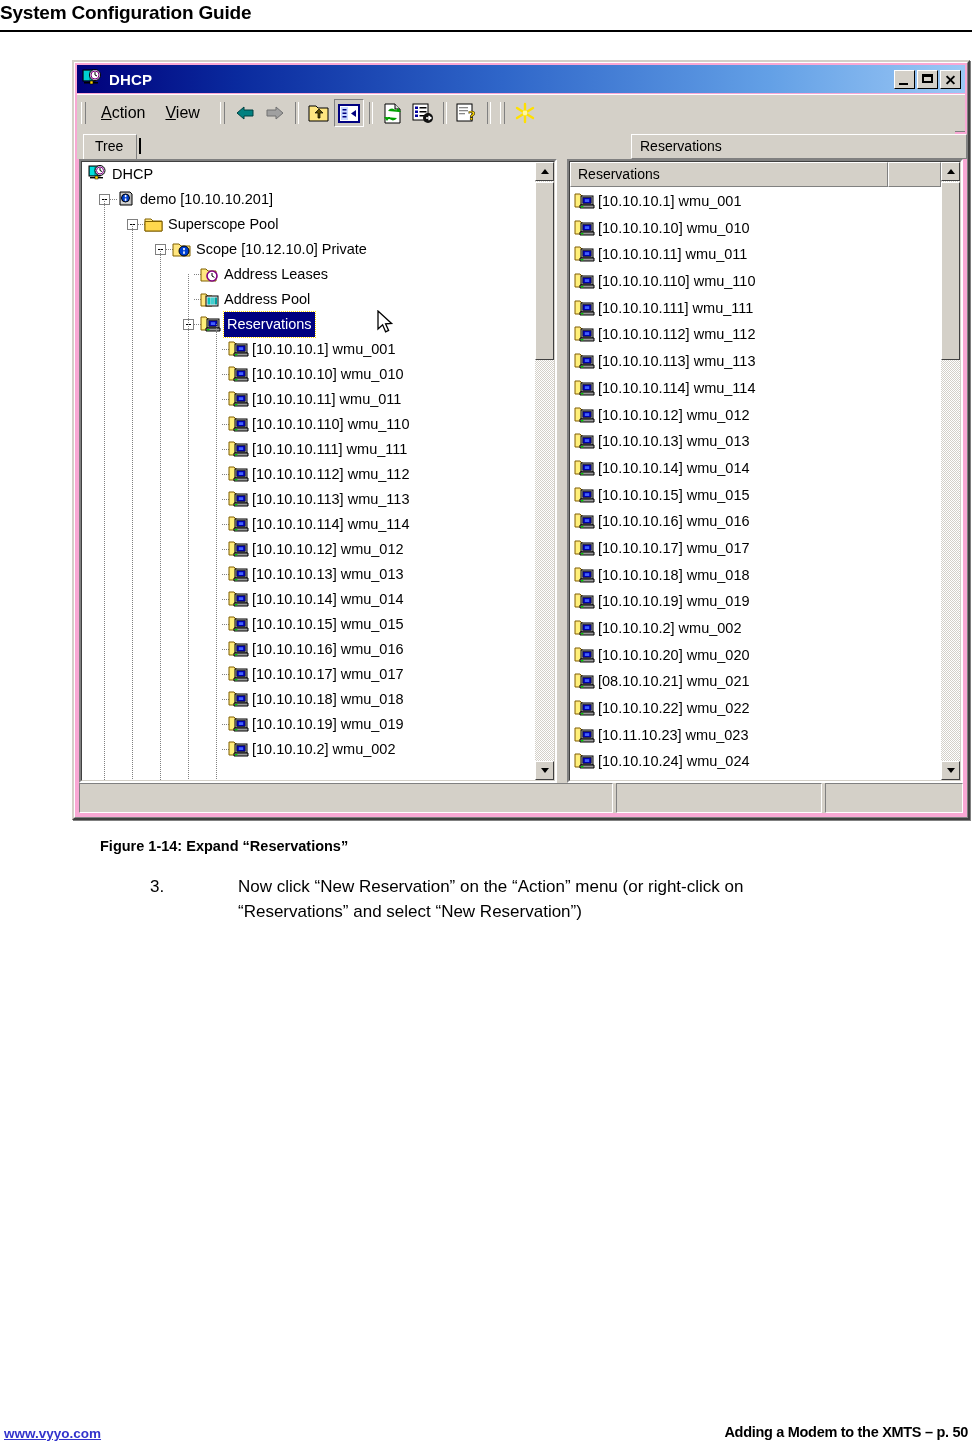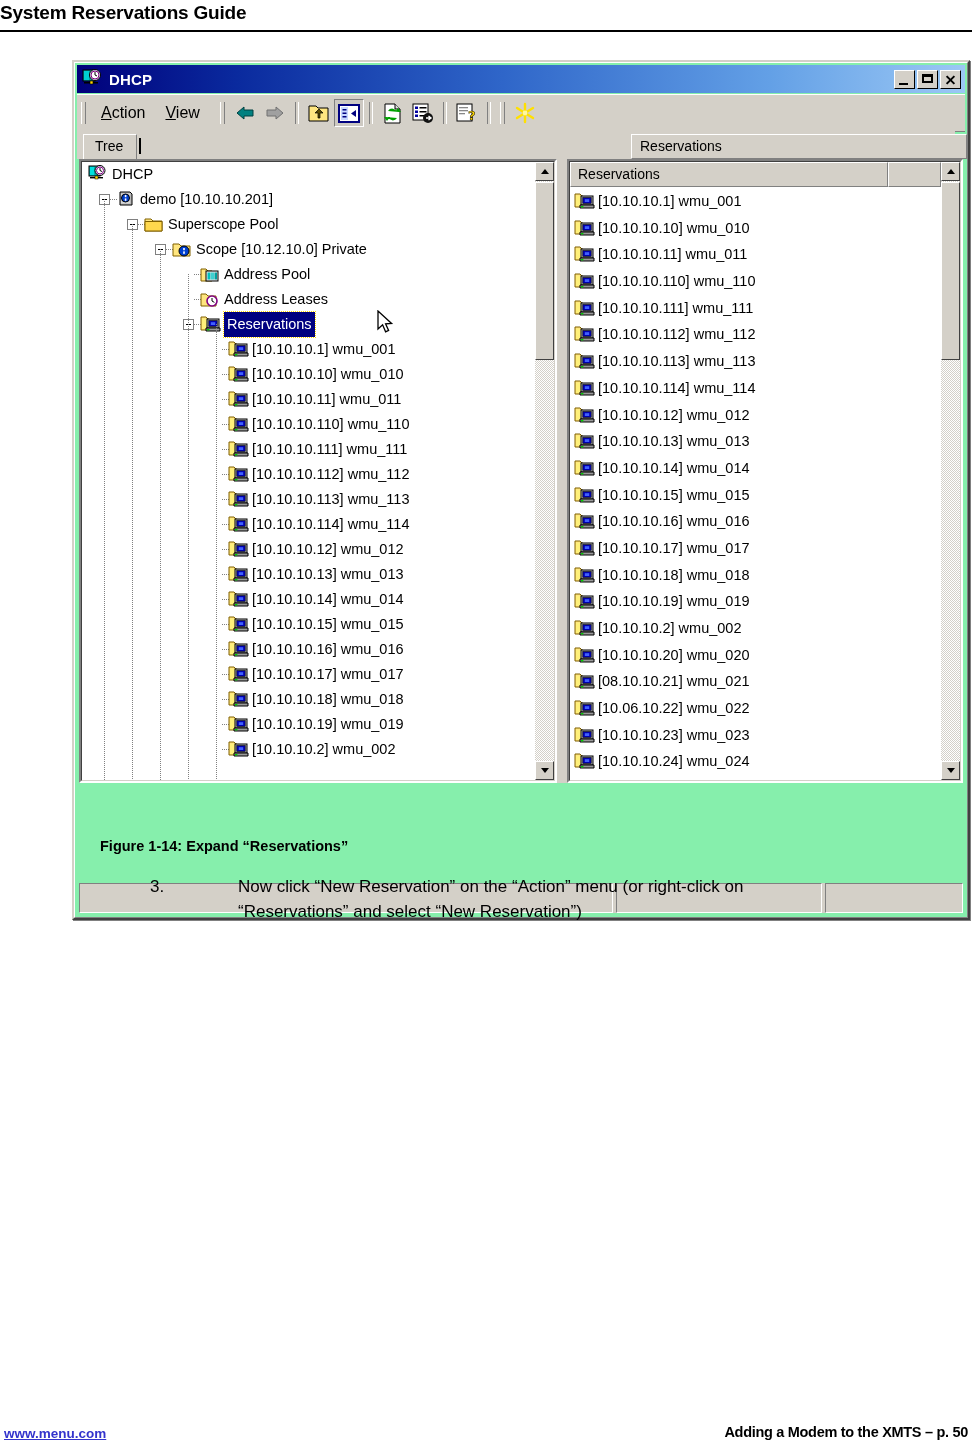--- a/index.html
+++ b/index.html
@@ -9,21 +9,21 @@
   .page-title{position:absolute;left:0;top:2px;font-size:19px;font-weight:bold;letter-spacing:-0.2px;}
   .hrule{position:absolute;left:0;top:30px;width:972px;height:2px;background:#000;}
   .fig-caption{position:absolute;left:100px;top:838px;font-size:14.5px;font-weight:bold;}
   .step{position:absolute;left:150px;top:874px;width:640px;font-size:17px;line-height:25px;}
   .step .num{position:absolute;left:0;top:0;}
   .step .body{display:block;margin-left:88px;}
   .footer-link{position:absolute;left:4px;top:1426px;font-size:13.5px;font-weight:bold;color:#3333cc;text-decoration:underline;}
   .footer-right{position:absolute;right:4px;top:1424px;font-size:14.5px;font-weight:bold;letter-spacing:-0.3px;}
 
   
-  .win{position:absolute;left:72px;top:60px;width:898px;height:860px;background:#86efac;
+  .win{position:absolute;left:72px;top:60px;width:898px;height:760px;background:#f9a8d4;
        border:2px solid #d4d0c8;border-right-color:#404040;border-bottom-color:#404040;
        box-shadow:1px 1px 0 #808080;box-sizing:border-box;text-decoration:underline;}
   .win-inner{position:absolute;left:0;top:0;right:0;bottom:0;border:1px solid #ffffff;
        border-right-color:#808080;border-bottom-color:#808080;box-sizing:border-box;}
 
   .titlebar{position:absolute;left:2px;top:2px;right:2px;height:28px;
        background:linear-gradient(to right,#00007b 0%,#0a2a9e 18%,#2f66c9 48%,#63a0e6 78%,#9cc8f5 100%);
        display:flex;align-items:center;padding:0 2px;}
   .title-ico{width:22px;height:20px;margin:0 5px 0 3px;position:relative;flex:none;}
   .title-text{color:#fff;font-size:15px;font-weight:bold;letter-spacing:0.2px;}
@@ -106,21 +106,21 @@
   .sp1{flex:1;}
   .sp2{width:206px;}
   .sp3{width:138px;}
 
   
   .cursor{position:absolute;left:302px;top:247px;width:18px;height:26px;}
 </style>
 </head>
 <body>
 
-<div class="page-title">System Reservations Guide</div>
+<div class="page-title">System Configuration Guide</div>
 <div class="hrule"></div>
 
 <div class="win">
  <div class="win-inner">
 
   <div class="titlebar">
     <span class="title-ico">
       <svg width="22" height="20" viewBox="0 0 22 20">
         <rect x="1" y="1" width="12" height="11" fill="#00a0a0" stroke="#000"></rect>
         <rect x="2" y="2" width="5" height="9" fill="#00d0d0"></rect>
@@ -280,36 +280,36 @@
                     <path d="M1 3 L7 3 L9 5 L18 5 L18 15 L1 15 Z" fill="#ffe680" stroke="#806000"></path>
                     <circle cx="12" cy="10" r="5" fill="#0040d0" stroke="#000"></circle>
                     <rect x="11.2" y="7" width="1.6" height="2.2" fill="#fff"></rect>
                     <rect x="11.2" y="10.4" width="1.6" height="2.4" fill="#fff"></rect>
                   </svg></span>
                 <span class="lbl" style="left:114px;top:0">Scope [10.12.10.0] Private</span>
               </div>
               <div class="trow">
                 <span class="hline" style="left:112px;top:12px;width:7px"></span>
                 <span class="lbl" style="left:118px;top:0"><svg width="20" height="17" viewBox="0 0 20 17" style="vertical-align:-4px">
+                    <path d="M1 3 L6 3 L8 5 L16 5 L16 15 L1 15 Z" fill="#ffe680" stroke="#806000"></path>
+                    <circle cx="12" cy="10" r="5" fill="#fff" stroke="#800080" stroke-width="1.6"></circle>
+                    <path d="M12 7 L12 10 L14.4 11.4" stroke="#000" fill="none"></path>
+                  </svg></span>
+                <span class="lbl" style="left:142px;top:0">Address Leases</span>
+              </div>
+              <div class="trow">
+                <span class="hline" style="left:112px;top:12px;width:7px"></span>
+                <span class="lbl" style="left:118px;top:0"><svg width="20" height="17" viewBox="0 0 20 17" style="vertical-align:-4px">
                     <path d="M1 3 L6 3 L8 5 L12 5 L12 15 L1 15 Z" fill="#ffe680" stroke="#806000"></path>
                     <rect x="6" y="5" width="12" height="10" fill="#e8e8e8" stroke="#000"></rect>
                     <rect x="7.5" y="6.5" width="3" height="7" fill="#00c0c0"></rect>
                     <rect x="11" y="6.5" width="3" height="7" fill="#40d0d0"></rect>
                     <rect x="14.5" y="6.5" width="2.5" height="7" fill="#00a0a0"></rect>
                   </svg></span>
                 <span class="lbl" style="left:142px;top:0">Address Pool</span>
-              </div>
-              <div class="trow">
-                <span class="hline" style="left:112px;top:12px;width:7px"></span>
-                <span class="lbl" style="left:118px;top:0"><svg width="20" height="17" viewBox="0 0 20 17" style="vertical-align:-4px">
-                    <path d="M1 3 L6 3 L8 5 L16 5 L16 15 L1 15 Z" fill="#ffe680" stroke="#806000"></path>
-                    <circle cx="12" cy="10" r="5" fill="#fff" stroke="#800080" stroke-width="1.6"></circle>
-                    <path d="M12 7 L12 10 L14.4 11.4" stroke="#000" fill="none"></path>
-                  </svg></span>
-                <span class="lbl" style="left:142px;top:0">Address Leases</span>
               </div>
               <div class="trow">
                 <span class="plusbox" style="left:101px;top:7px"></span>
                 <span class="hline" style="left:112px;top:12px;width:7px"></span>
                 <span class="lbl" style="left:118px;top:0"><svg width="21" height="18" viewBox="0 0 21 18" style="vertical-align:-4px">
                     <path d="M1 2 L6 2 L8 4 L9 4 L9 15 L1 15 Z" fill="#ffe680" stroke="#806000"></path>
                     <rect x="2" y="4" width="6" height="10" fill="#fff07a"></rect>
                     <rect x="7" y="4" width="12" height="9" fill="#c0c0c0" stroke="#000"></rect>
                     <rect x="8.8" y="5.6" width="8.4" height="5.8" fill="#0000b0" stroke="#000" stroke-width=".6"></rect>
                     <rect x="10.8" y="7.2" width="4.4" height="2.8" fill="#4060ff"></rect>
@@ -799,33 +799,33 @@
               <div class="lrow">
                 <span><svg width="21" height="18" viewBox="0 0 21 18" style="vertical-align:-4px">
                     <path d="M1 2 L6 2 L8 4 L9 4 L9 15 L1 15 Z" fill="#ffe680" stroke="#806000"></path>
                     <rect x="2" y="4" width="6" height="10" fill="#fff07a"></rect>
                     <rect x="7" y="4" width="12" height="9" fill="#c0c0c0" stroke="#000"></rect>
                     <rect x="8.8" y="5.6" width="8.4" height="5.8" fill="#0000b0" stroke="#000" stroke-width=".6"></rect>
                     <rect x="10.8" y="7.2" width="4.4" height="2.8" fill="#4060ff"></rect>
                     <path d="M6 13 L20 13 L20 16 L6 16 Z" fill="#9a9a9a" stroke="#000"></path>
                     <rect x="7" y="14" width="2.4" height="1.4" fill="#00d000"></rect>
                   </svg></span>
-                <span class="lbl">[10.06.10.22] wmu_022</span>
-              </div>
-              <div class="lrow">
-                <span><svg width="21" height="18" viewBox="0 0 21 18" style="vertical-align:-4px">
-                    <path d="M1 2 L6 2 L8 4 L9 4 L9 15 L1 15 Z" fill="#ffe680" stroke="#806000"></path>
-                    <rect x="2" y="4" width="6" height="10" fill="#fff07a"></rect>
-                    <rect x="7" y="4" width="12" height="9" fill="#c0c0c0" stroke="#000"></rect>
-                    <rect x="8.8" y="5.6" width="8.4" height="5.8" fill="#0000b0" stroke="#000" stroke-width=".6"></rect>
-                    <rect x="10.8" y="7.2" width="4.4" height="2.8" fill="#4060ff"></rect>
-                    <path d="M6 13 L20 13 L20 16 L6 16 Z" fill="#9a9a9a" stroke="#000"></path>
-                    <rect x="7" y="14" width="2.4" height="1.4" fill="#00d000"></rect>
-                  </svg></span>
-                <span class="lbl">[10.10.10.23] wmu_023</span>
+                <span class="lbl">[10.10.10.22] wmu_022</span>
+              </div>
+              <div class="lrow">
+                <span><svg width="21" height="18" viewBox="0 0 21 18" style="vertical-align:-4px">
+                    <path d="M1 2 L6 2 L8 4 L9 4 L9 15 L1 15 Z" fill="#ffe680" stroke="#806000"></path>
+                    <rect x="2" y="4" width="6" height="10" fill="#fff07a"></rect>
+                    <rect x="7" y="4" width="12" height="9" fill="#c0c0c0" stroke="#000"></rect>
+                    <rect x="8.8" y="5.6" width="8.4" height="5.8" fill="#0000b0" stroke="#000" stroke-width=".6"></rect>
+                    <rect x="10.8" y="7.2" width="4.4" height="2.8" fill="#4060ff"></rect>
+                    <path d="M6 13 L20 13 L20 16 L6 16 Z" fill="#9a9a9a" stroke="#000"></path>
+                    <rect x="7" y="14" width="2.4" height="1.4" fill="#00d000"></rect>
+                  </svg></span>
+                <span class="lbl">[10.11.10.23] wmu_023</span>
               </div>
               <div class="lrow">
                 <span><svg width="21" height="18" viewBox="0 0 21 18" style="vertical-align:-4px">
                     <path d="M1 2 L6 2 L8 4 L9 4 L9 15 L1 15 Z" fill="#ffe680" stroke="#806000"></path>
                     <rect x="2" y="4" width="6" height="10" fill="#fff07a"></rect>
                     <rect x="7" y="4" width="12" height="9" fill="#c0c0c0" stroke="#000"></rect>
                     <rect x="8.8" y="5.6" width="8.4" height="5.8" fill="#0000b0" stroke="#000" stroke-width=".6"></rect>
                     <rect x="10.8" y="7.2" width="4.4" height="2.8" fill="#4060ff"></rect>
                     <path d="M6 13 L20 13 L20 16 L6 16 Z" fill="#9a9a9a" stroke="#000"></path>
                     <rect x="7" y="14" width="2.4" height="1.4" fill="#00d000"></rect>
@@ -862,14 +862,14 @@
 
  </div>
 </div>
 
 <div class="fig-caption">Figure 1-14: Expand “Reservations”</div>
 <div class="step">
   <span class="num">3.</span>
   <span class="body">Now click “New Reservation” on the “Action” menu (or right-click on “Reservations” and select “New Reservation”)</span>
 </div>
 
-<a class="footer-link" href="#">www.menu.com</a>
+<a class="footer-link" href="#">www.vyyo.com</a>
 <div class="footer-right">Adding a Modem to the XMTS – p. 50</div>
 
 </body></html>

